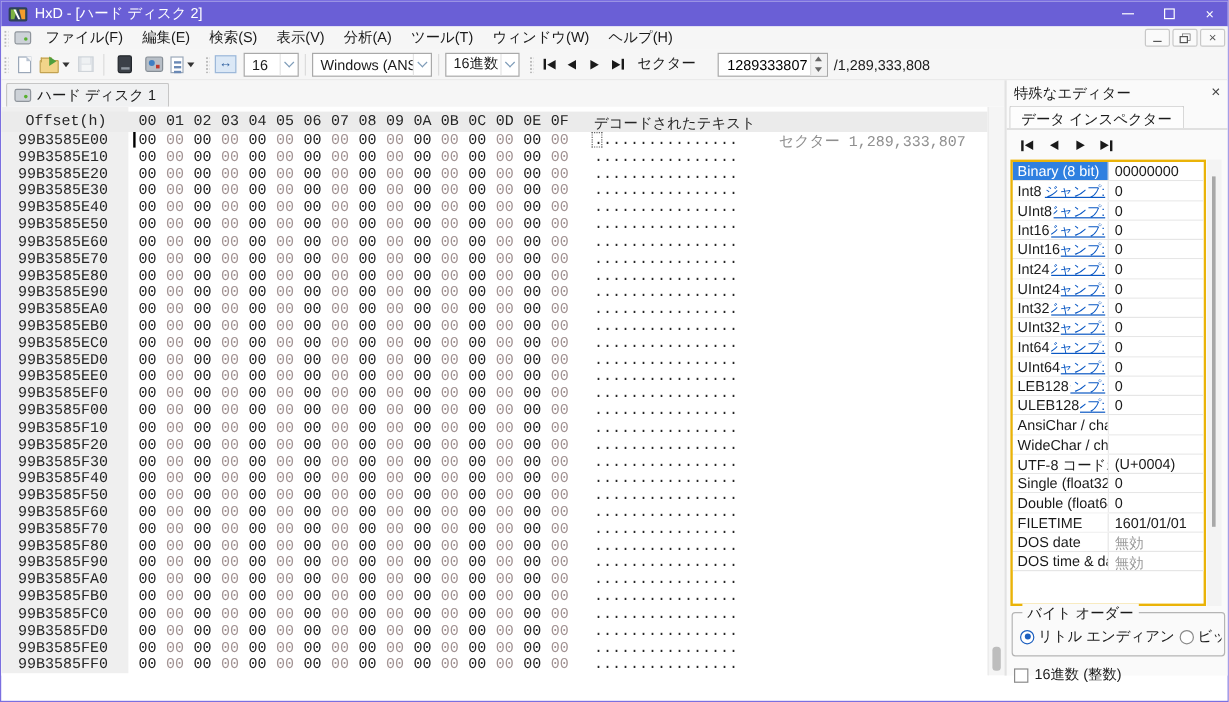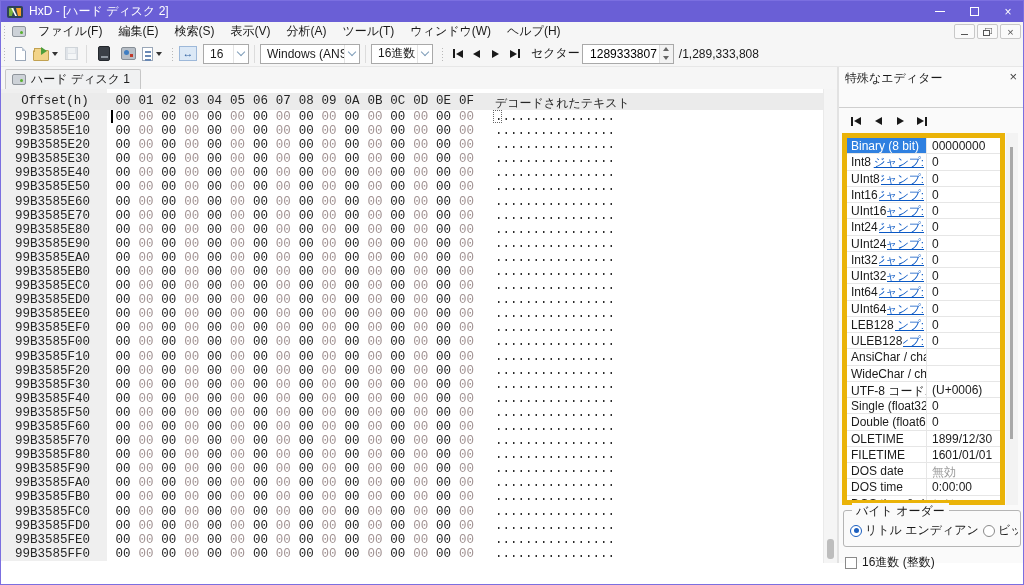--- a/index.html
+++ b/index.html
@@ -60,21 +60,21 @@
   .combo { height:20px; background:#fff; border:1px solid #a9a9a9; display:flex; align-items:center; position:relative; }
   .combo .val { padding:0 6px; white-space:nowrap; overflow:hidden; flex:1; }
   .combo .chev { width:15px; height:100%; display:flex; align-items:center; justify-content:center; border-left:1px solid #e4e4e4; }
   .chev i { width:6px; height:6px; border-right:1.6px solid #7f9db9; border-bottom:1.6px solid #7f9db9;
     transform:rotate(45deg); margin-top:-3px; }
   .nav-btn { width:17px; height:18px; display:flex; align-items:center; justify-content:center; gap:1px; margin-left:2px; }
   .tri-l { width:0; height:0; border-top:4.5px solid transparent; border-bottom:4.5px solid transparent; border-right:7px solid #1a1a1a; }
   .tri-r { width:0; height:0; border-top:4.5px solid transparent; border-bottom:4.5px solid transparent; border-left:7px solid #1a1a1a; }
   .vbar { width:2px; height:9px; background:#1a1a1a; }
   .tb-label { margin-left:8px; }
-  .sector-input-wrap { position:relative; margin-left:2px; }
+  .sector-input-wrap { position:relative; margin-left:18px; }
   .sector-input { width:92px; height:20px; border:1px solid #a9a9a9; padding:0 16px 0 4px; text-align:right;
     font-family:"Liberation Sans",sans-serif; font-size:12px; }
   .spinner { position:absolute; right:1px; top:1px; width:14px; height:18px; display:flex; flex-direction:column; }
   .spin-btn { flex:1; background:#f2f2f2; border-left:1px solid #ddd; display:flex; align-items:center; justify-content:center; }
   .spin-up i { width:0; height:0; border-left:3px solid transparent; border-right:3px solid transparent; border-bottom:4px solid #666; }
   .spin-dn i { width:0; height:0; border-left:3px solid transparent; border-right:3px solid transparent; border-top:4px solid #666; }
   .tb-total { margin-left:5px; }
 
   
   .tabbar { position:absolute; left:0; top:66px; width:836px; height:22px; background:#f6f6f6; }
@@ -109,21 +109,21 @@
   .rightpanel { position:absolute; left:838px; top:66px; width:186px; height:496px; background:#fafafa; }
   .panel-title { position:absolute; left:0; top:0; width:186px; height:20px; }
   .panel-title .t { position:absolute; left:6px; top:3px; }
   .panel-close { position:absolute; right:8px; top:2px; color:#444; font-size:13px; cursor:default; }
   .panel-tab { position:absolute; left:2px; top:21px; height:19px; padding:2px 9px 0 9px; background:#fdfdfd;
     border:1px solid #cfcfcf; border-bottom:none; border-radius:2px 2px 0 0; white-space:nowrap; }
   .panel-tabline { position:absolute; left:0; top:40px; width:186px; height:1px; background:#cfcfcf; }
   .ins-nav { position:absolute; left:5px; top:45px; display:flex; }
   .ins-nav .nav-btn { width:20px; height:18px; }
   .ins-table { position:absolute; left:3px; top:66px; width:163px; height:372px; background:#fff;
-    border:5px solid #eab308; overflow:hidden; }
+    border:2px solid #eab308; overflow:hidden; }
   .ins-row { display:flex; height:16.26px; border-bottom:1px solid #e6e6e6; background:#fff; }
   .ins-name { width:80px; position:relative; overflow:hidden; white-space:nowrap; border-right:1px solid #e6e6e6; background:#fff; }
   .ins-name-text { position:relative; z-index:2; background:inherit; padding:1px 1px 0 4px; display:inline-block; height:100%; }
   .jump-link { position:absolute; right:2px; top:1px; z-index:1; color:#0a58c4; text-decoration:underline; font-size:11.5px; white-space:nowrap; }
   .ins-value { flex:1; padding:1px 0 0 5px; white-space:nowrap; overflow:hidden; }
   .ins-row.selected .ins-name { background:#2f80e0; }
   .ins-row.selected .ins-name-text { color:#fff; }
   .muted { color:#9a9a9a; }
   .ins-vscroll { position:absolute; left:167px; top:66px; width:12px; height:372px; background:#f3f3f3; }
   .ins-vthumb { position:absolute; left:4px; top:14px; width:3px; height:292px; background:#a8a8a8; }
@@ -291,20 +291,21 @@
           <span class="byte b1" style="left: 271.3px;">00</span>
           <span class="byte b0" style="left: 294.2px;">00</span>
           <span class="byte b1" style="left: 317.1px;">00</span>
           <span class="byte b0" style="left: 340px;">00</span>
           <span class="byte b1" style="left: 362.9px;">00</span>
           <span class="byte b0" style="left: 385.8px;">00</span>
           <span class="byte b1" style="left: 408.7px;">00</span>
           <span class="byte b0" style="left: 431.6px;">00</span>
           <span class="byte b1" style="left: 454.5px;">00</span>
           <span class="decoded">................</span>
+          <span class="row-annot">セクター 1,289,333,807</span>
         </div>
         <div class="hex-row" style="top: 14.09px;">
           <span class="offset-cell">99B3585E10</span>
           <span class="byte b0" style="left: 111px;">00</span>
           <span class="byte b1" style="left: 133.9px;">00</span>
           <span class="byte b0" style="left: 156.8px;">00</span>
           <span class="byte b1" style="left: 179.7px;">00</span>
           <span class="byte b0" style="left: 202.6px;">00</span>
           <span class="byte b1" style="left: 225.5px;">00</span>
           <span class="byte b0" style="left: 248.4px;">00</span>
@@ -927,20 +928,21 @@
     </div>
   </div>
 
   <div class="vsplit"></div>
 
   <div class="rightpanel">
     <div class="panel-title">
       <span class="t">特殊なエディター</span>
       <span class="panel-close">×</span>
     </div>
+    <div class="panel-tab">データ インスペクター</div>
     <div class="panel-tabline"></div>
     <div class="ins-nav">
       <div class="nav-btn">
           <span class="vbar"></span>
           <span class="tri-l"></span>
         </div>
       <div class="nav-btn">
           <span class="tri-l"></span>
         </div>
       <div class="nav-btn">
@@ -1007,45 +1009,37 @@
         <div class="ins-row">
           <div class="ins-name"><span class="ins-name-text">AnsiChar / char8_t</span></div>
           <div class="ins-value"></div>
         </div>
         <div class="ins-row">
           <div class="ins-name"><span class="ins-name-text">WideChar / char16_t</span></div>
           <div class="ins-value"></div>
         </div>
         <div class="ins-row">
           <div class="ins-name"><span class="ins-name-text">UTF-8 コードポイント</span></div>
-          <div class="ins-value">(U+0006)</div>
+          <div class="ins-value">(U+0004)</div>
         </div>
         <div class="ins-row">
           <div class="ins-name"><span class="ins-name-text">Single (float32)</span></div>
           <div class="ins-value">0</div>
         </div>
         <div class="ins-row">
           <div class="ins-name"><span class="ins-name-text">Double (float64)</span></div>
           <div class="ins-value">0</div>
-        </div>
-        <div class="ins-row">
-          <div class="ins-name"><span class="ins-name-text">OLETIME</span></div>
-          <div class="ins-value">1899/12/30</div>
         </div>
         <div class="ins-row">
           <div class="ins-name"><span class="ins-name-text">FILETIME</span></div>
           <div class="ins-value">1601/01/01</div>
         </div>
         <div class="ins-row">
           <div class="ins-name"><span class="ins-name-text">DOS date</span></div>
           <div class="ins-value muted">無効</div>
-        </div>
-        <div class="ins-row">
-          <div class="ins-name"><span class="ins-name-text">DOS time</span></div>
-          <div class="ins-value">0:00:00</div>
         </div>
         <div class="ins-row">
           <div class="ins-name"><span class="ins-name-text">DOS time &amp; date</span></div>
           <div class="ins-value muted">無効</div>
         </div>
       </div>
     <div class="ins-vscroll">
       <div class="ins-vthumb"></div>
     </div>
     <div class="groupbox">

